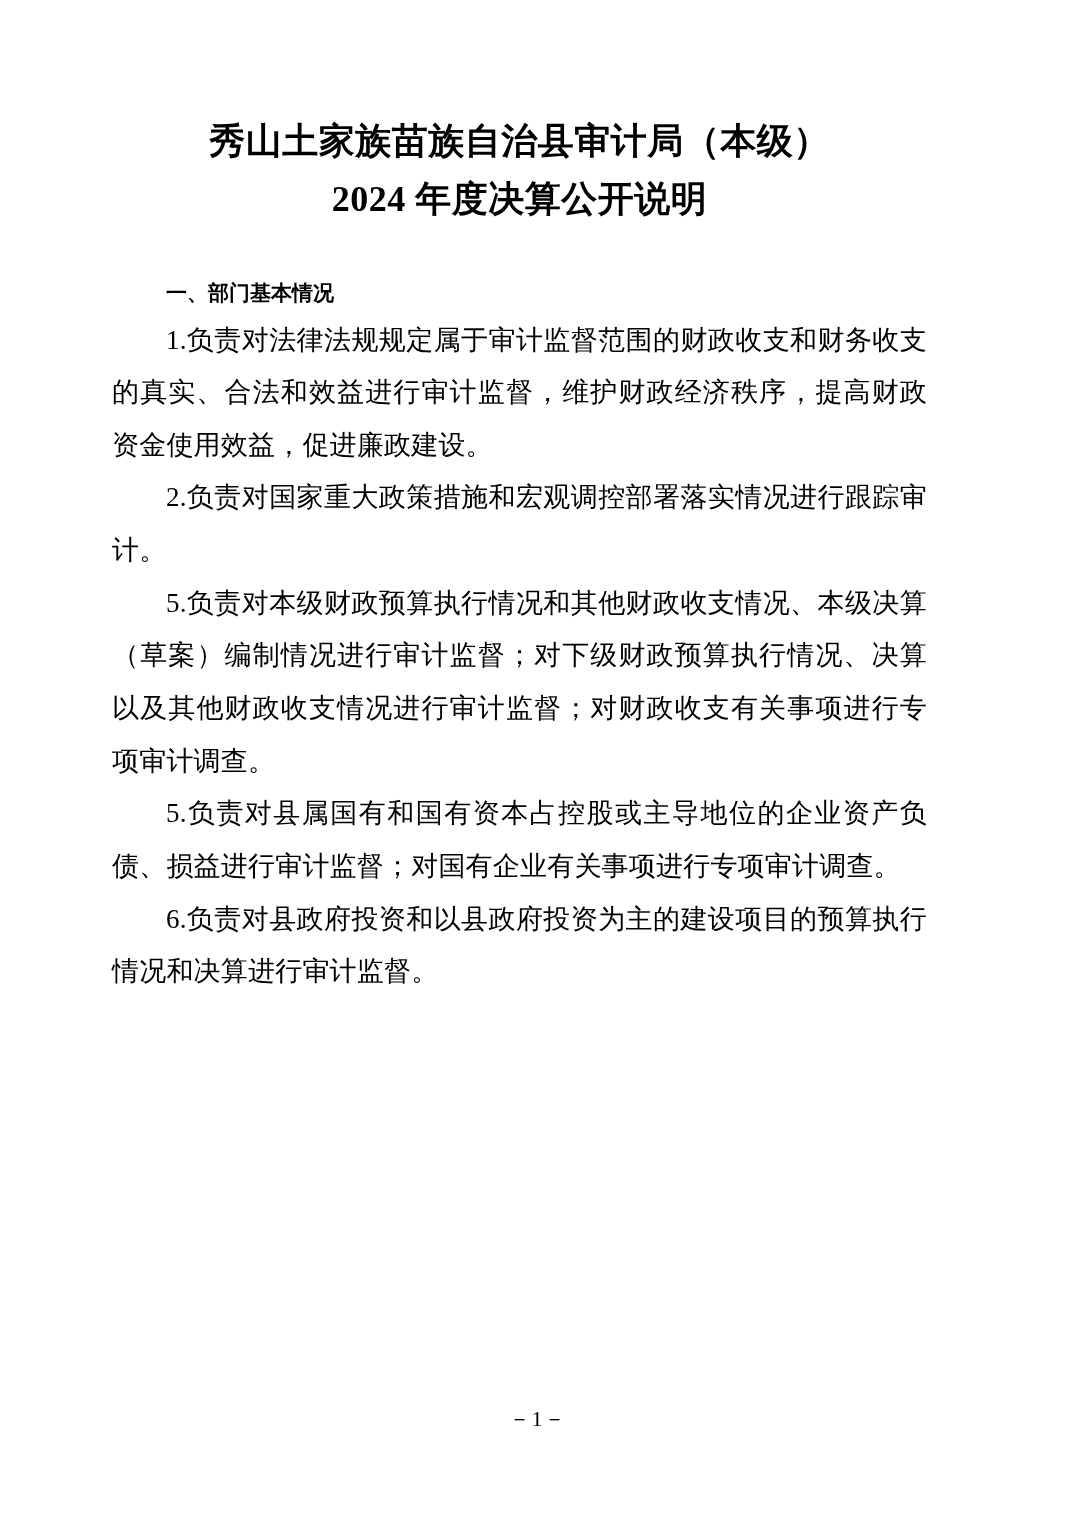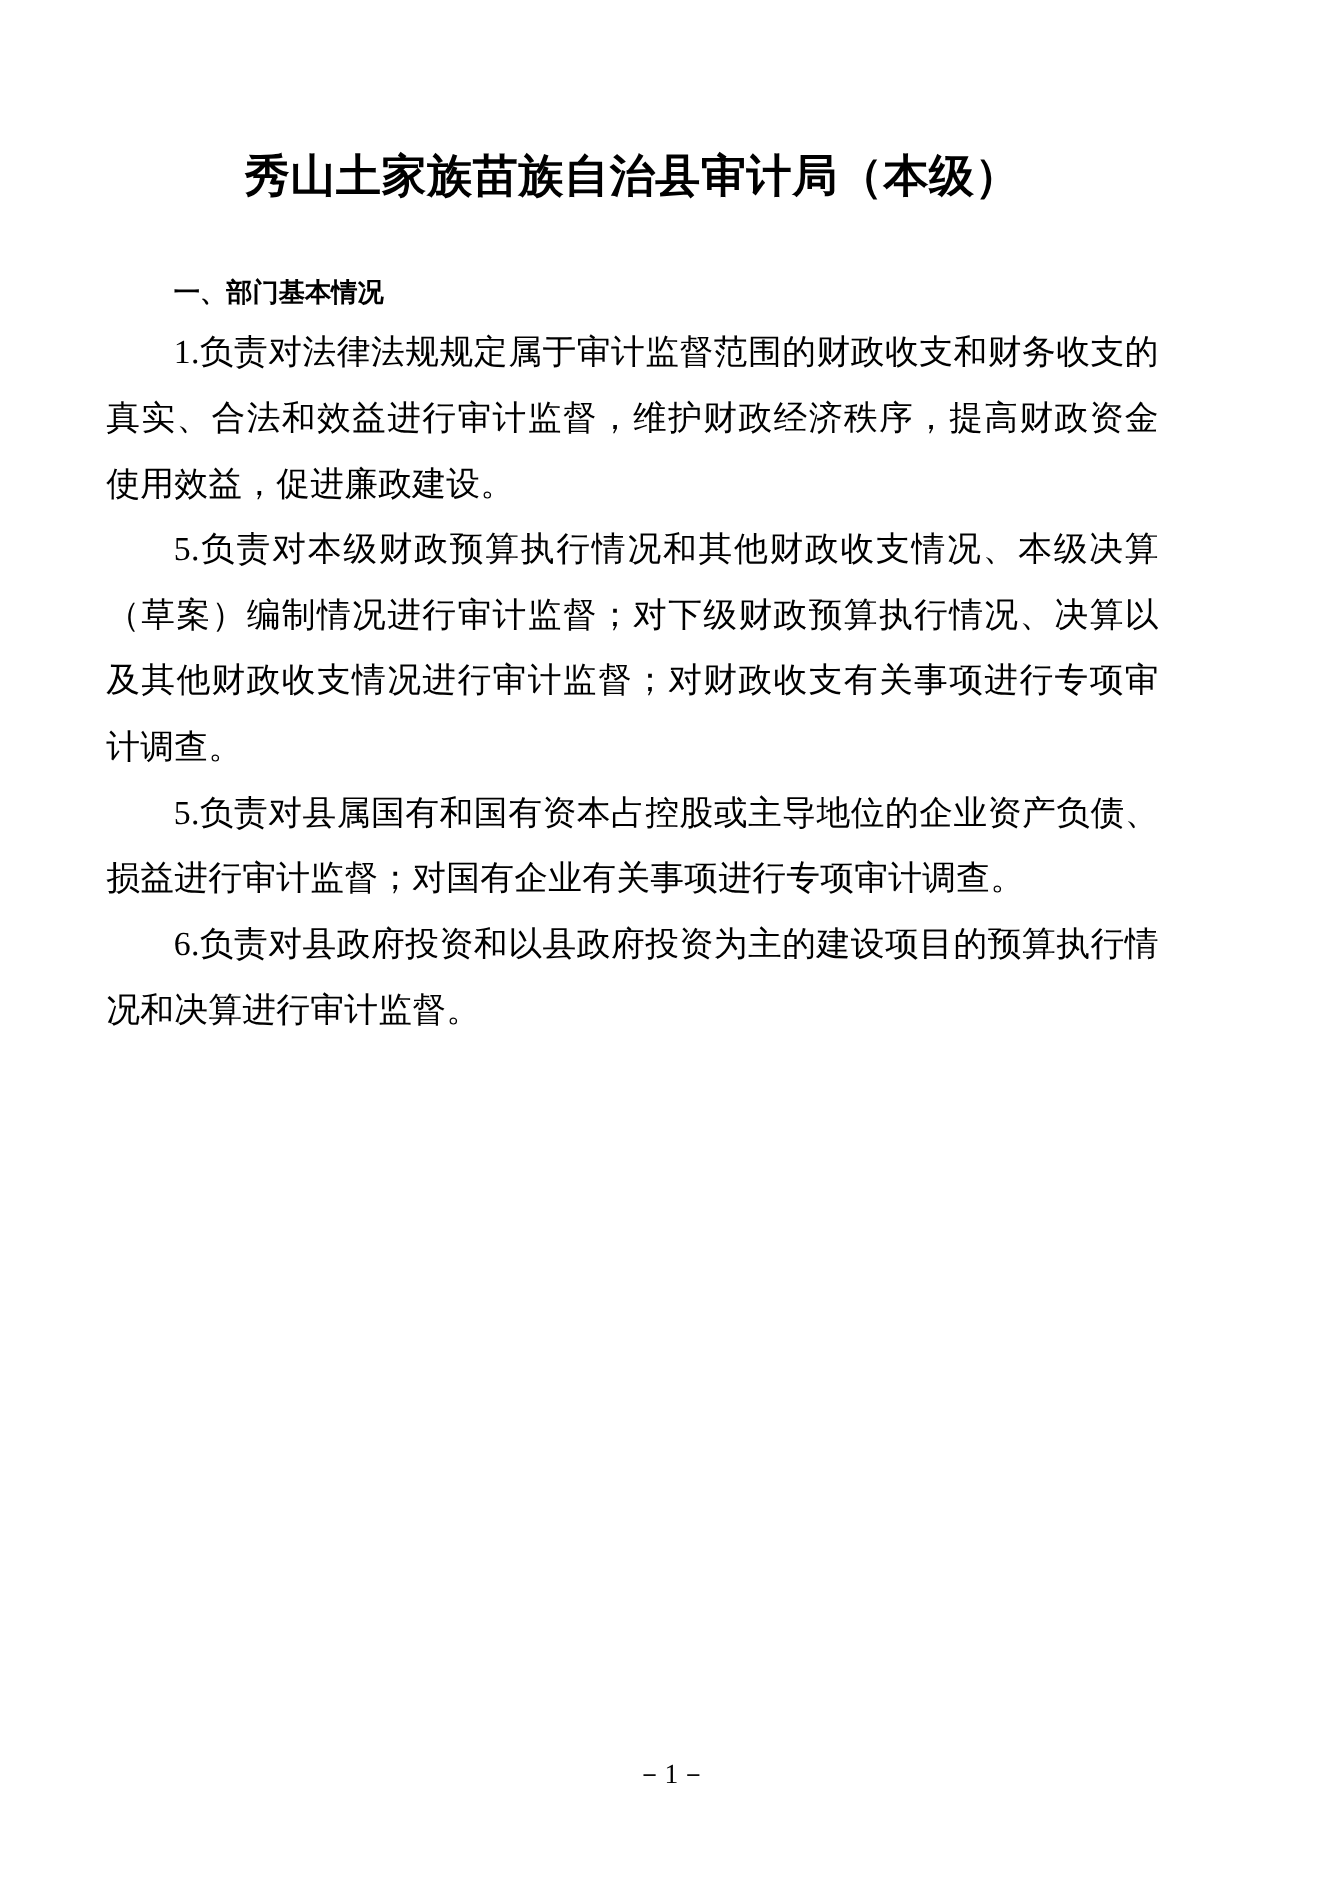--- a/index.html
+++ b/index.html
@@ -12,21 +12,21 @@
     height: 1520px;
     font-family: "Liberation Serif", "DejaVu Serif", serif;
     color: #000000;
     position: relative;
     overflow: hidden;
   }
   .page {
     box-sizing: border-box;
     width: 1075px;
     height: 1520px;
-    padding: 112px 148px 0 85px;
+    padding: 112px 148px 0 112px;
     position: relative;
   }
   .doc-title {
     text-align: center;
     font-weight: bold;
     font-size: 36px;
     line-height: 1.62;
     letter-spacing: 0.5px;
     margin: 0 0 8px 0;
   }
@@ -65,25 +65,27 @@
     letter-spacing: 1px;
   }
 </style>
 </head>
 <body>
 
 <div class="page">
 
   <h1 class="doc-title">
     <span class="line">秀山土家族苗族自治县审计局（本级）</span>
+    <span class="line">2024 年度决算公开说明</span>
   </h1>
 
   <h2 class="section-heading">一、部门基本情况</h2>
 
 
   <p class="body-par">1.负责对法律法规规定属于审计监督范围的财政收支和财务收支的真实、合法和效益进行审计监督，维护财政经济秩序，提高财政资金使用效益，促进廉政建设。</p>
+  <p class="body-par">2.负责对国家重大政策措施和宏观调控部署落实情况进行跟踪审计。</p>
   <p class="body-par">5.负责对本级财政预算执行情况和其他财政收支情况、本级决算（草案）编制情况进行审计监督；对下级财政预算执行情况、决算以及其他财政收支情况进行审计监督；对财政收支有关事项进行专项审计调查。</p>
   <p class="body-par">5.负责对县属国有和国有资本占控股或主导地位的企业资产负债、损益进行审计监督；对国有企业有关事项进行专项审计调查。</p>
   <p class="body-par">6.负责对县政府投资和以县政府投资为主的建设项目的预算执行情况和决算进行审计监督。</p>
 
   <div class="footer">－1－</div>
 
 </div>
 
 </body></html>

